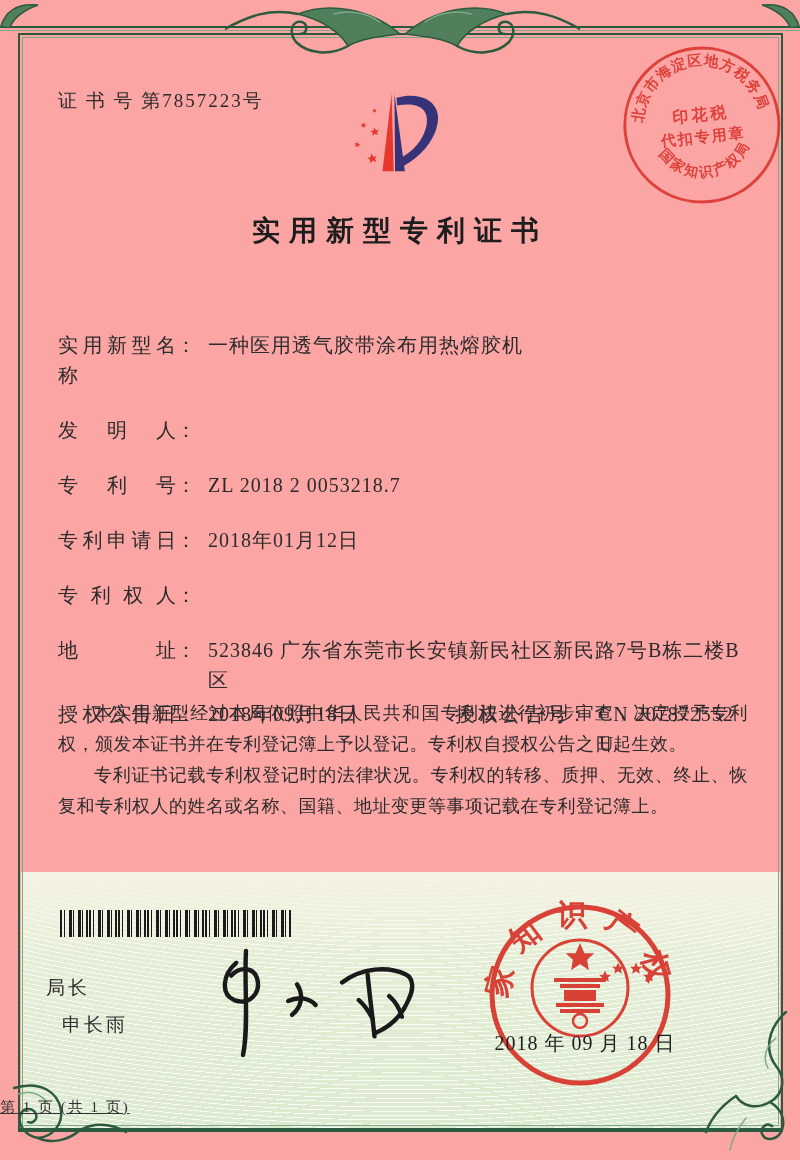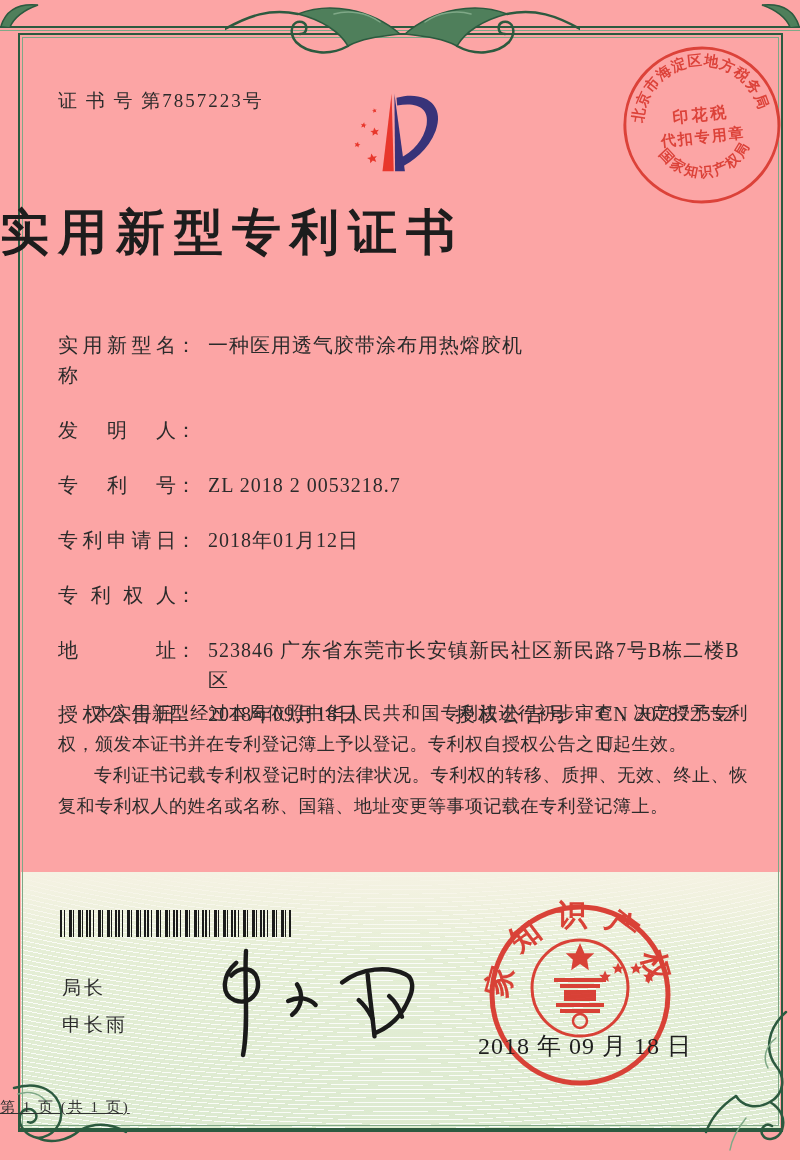--- a/index.html
+++ b/index.html
@@ -21,22 +21,22 @@
     position:absolute;left:21px;right:20px;top:872px;height:256px;z-index:1;
     background:
       linear-gradient(180deg,#f5f2e3 0px,rgba(245,242,227,0) 80px),
       repeating-radial-gradient(1400px 760px at 50% -430px,
          rgba(255,255,255,.85) 0 1.6px, rgba(255,255,255,0) 1.6px 8px),
       linear-gradient(180deg,#e9f0d8,#dcead0);
   }
   
   .certno{position:absolute;left:58px;top:88px;font-size:19px;letter-spacing:2px;z-index:10;}
   .logo{position:absolute;left:330px;top:84px;z-index:10;}
-  .title{position:absolute;left:0;right:0;top:200px;text-align:left;
-    font-size:49px;font-weight:bold;letter-spacing:9px;color:#1d1d1d;z-index:10;}
+  .title{position:absolute;left:0;right:0;top:212px;text-align:center;
+    font-size:28px;font-weight:bold;letter-spacing:9px;color:#1d1d1d;z-index:10;}
   
   .fields{position:absolute;left:58px;width:690px;top:330px;z-index:10;font-size:20px;}
   .frow{display:flex;margin-bottom:25px;line-height:30px;}
   .flabel{width:118px;flex:none;text-align:justify;text-align-last:justify;text-justify:inter-character;}
   .fcolon{flex:none;margin-right:12px;}
   .fvalue{flex:1;letter-spacing:1px;}
   .frow.addr{margin-bottom:4px;line-height:30px;}
   .frow.grant{position:relative;margin-bottom:0;}
   .pair2{position:absolute;left:397px;top:0;display:flex;}
   .pair2 .flabel{width:112px;}
@@ -47,28 +47,28 @@
   .barcode{position:absolute;left:60px;top:910px;width:232px;height:27px;z-index:12;
     background:repeating-linear-gradient(90deg,
       #1b1b1b 0 2px,transparent 2px 4px,
       #1b1b1b 4px 5px,transparent 5px 9px,
       #1b1b1b 9px 12px,transparent 12px 13px,
       #1b1b1b 13px 14px,transparent 14px 18px,
       #1b1b1b 18px 21px,transparent 21px 22px,
       #1b1b1b 22px 23px,transparent 23px 26px,
       #1b1b1b 26px 28px,transparent 28px 29px);}
   
-  .signoff-title{position:absolute;left:62px;top:975px;font-size:19px;letter-spacing:3px;z-index:20;}
+  .signoff-title{position:absolute;left:46px;top:975px;font-size:19px;letter-spacing:3px;z-index:20;}
   .signoff-name{position:absolute;left:62px;top:1012px;font-size:19px;letter-spacing:3px;z-index:20;}
   .signature{position:absolute;left:195px;top:945px;z-index:25;}
   
   .taxstamp{position:absolute;left:612px;top:36px;z-index:30;opacity:.88;transform:rotate(-6deg);}
   .seal{position:absolute;left:468px;top:880px;z-index:30;opacity:.93;}
   .sealdate{position:absolute;left:470px;width:230px;top:1030px;text-align:center;
-    font-size:24px;letter-spacing:1px;color:#1e1e1e;z-index:31;}
+    font-size:20px;letter-spacing:1px;color:#1e1e1e;z-index:31;}
   .seal-text{font-family:"Liberation Serif","DejaVu Serif",serif;font-weight:bold;}
   
   .footer{position:absolute;left:0;right:0;top:1098px;text-align:left;
     font-size:15px;letter-spacing:2px;color:#333;z-index:10;text-decoration:underline;}
 </style>
 </head>
 <body>
 
 <div class="page">
 

